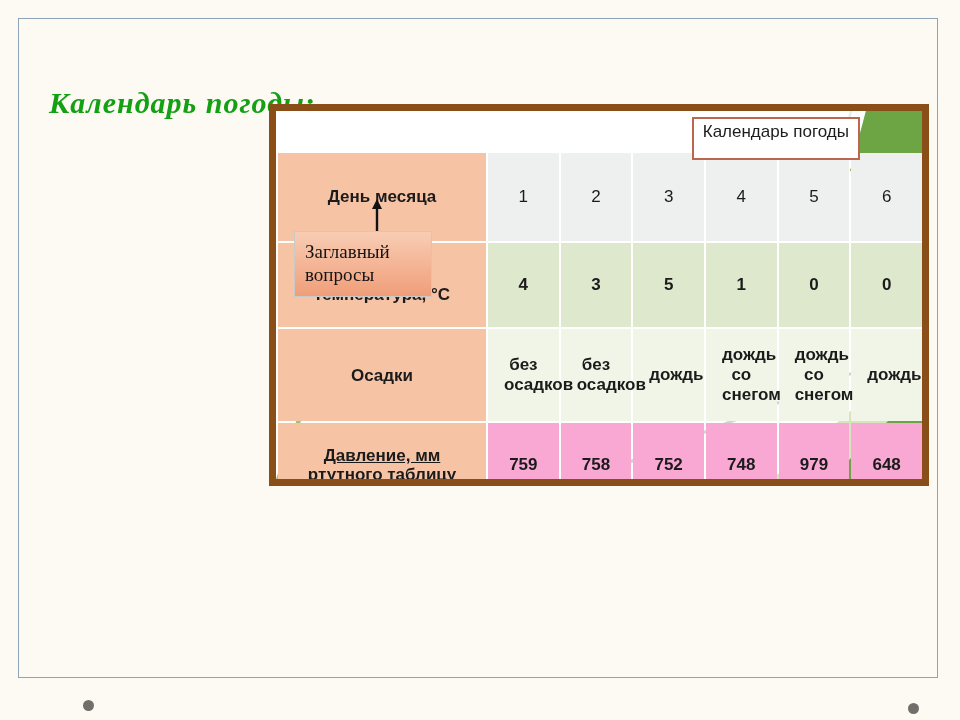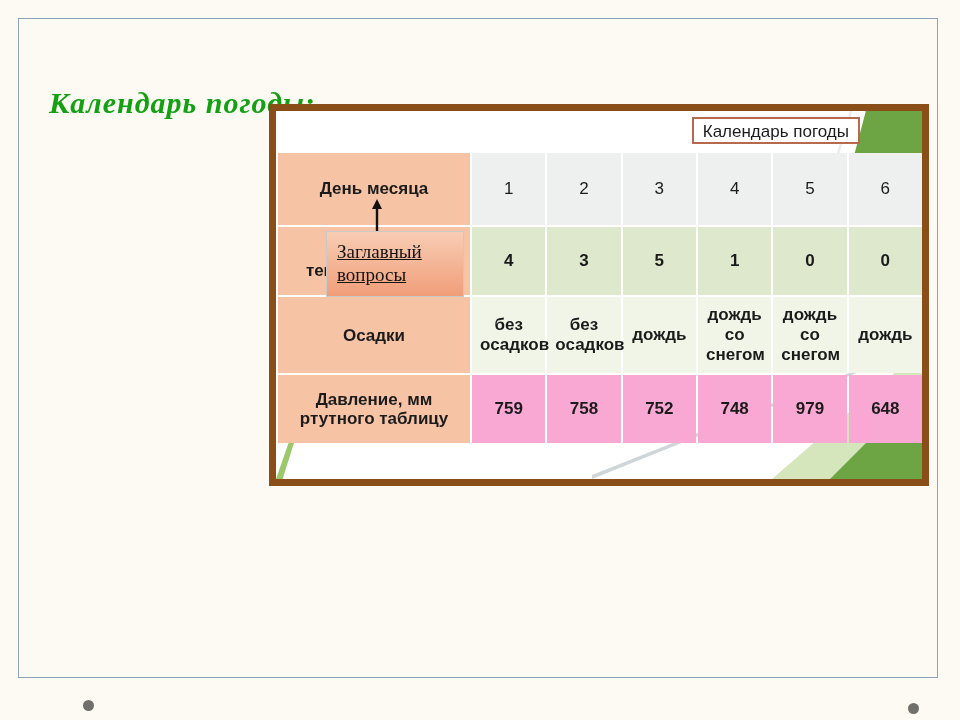--- a/index.html
+++ b/index.html
@@ -70,38 +70,38 @@
     background:#cfd6d9;
   }
   #deco-bl{
     bottom:0;left:0;width:30px;height:86px;
     background:#9bc86a;
     clip-path:polygon(100% 0%, 100% 14%, 22% 100%, 0% 100%);
   }
   
   #calendar-badge{
     position:absolute;top:6px;right:62px;
-    padding:3px 9px 0 9px;
+    padding:3px 9px 16px 9px;
     border:2px solid #b9674d;
     background:#ffffff;
     font-size:17px;color:#1c1c1c;
     white-space:nowrap;
     z-index:6;
   }
   
   #weather-table{
     position:absolute;left:0;top:40px;
     width:648px;
     border-collapse:separate;
     border-spacing:2px 2px;
     table-layout:fixed;
     z-index:4;
   }
   #weather-table td{
-    padding:8px;margin:0;
+    padding:16px;margin:0;
     text-align:center;
     vertical-align:middle;
     font-size:17px;
     color:#1b1b1b;
   }
   td.rowhead{
     width:176px;
     background:#f6c3a5;
     text-align:left;
     padding-left:16px;
@@ -110,33 +110,32 @@
     line-height:1.12;
     color:#201a16;
   }
   tr.r-day td.data{background:#eef0f0;height:56px;font-size:19px;}
   tr.r-day td.rowhead{height:56px;}
   tr.r-temp td.data{background:#dde8cd;height:52px;font-size:19px;font-weight:bold;}
   tr.r-temp td.rowhead{height:52px;}
   tr.r-prec td.data{background:#f0f5e7;height:60px;font-size:14px;font-weight:bold;line-height:1.18;}
   tr.r-prec td.rowhead{height:60px;}
   tr.r-pres td.data{background:#f9a8d4;height:52px;font-size:19px;font-weight:bold;}
-  tr.r-pres td.rowhead{height:52px;}
+  tr.r-pres td.rowhead{height:52px;text-decoration:underline;}
   
   #callout-box{
-    position:absolute;left:50px;top:120px;
+    position:absolute;left:18px;top:120px;
     width:116px;
     padding:8px 10px 10px 10px;
     background:linear-gradient(180deg,#f8cdb4 0%,#f09e79 100%);
     border:1px solid #c9c9c9;
     font-family:"Liberation Serif", serif;
     font-size:19px;line-height:1.22;
     color:#141414;
     z-index:7;
-    text-decoration:underline;
   }
   #callout-arrow{
     position:absolute;left:95px;top:88px;
     width:12px;height:34px;
     z-index:7;
   }
   
   #prompt-text{
     position:absolute;left:28px;top:511px;
     font-family:"Liberation Serif", serif;

